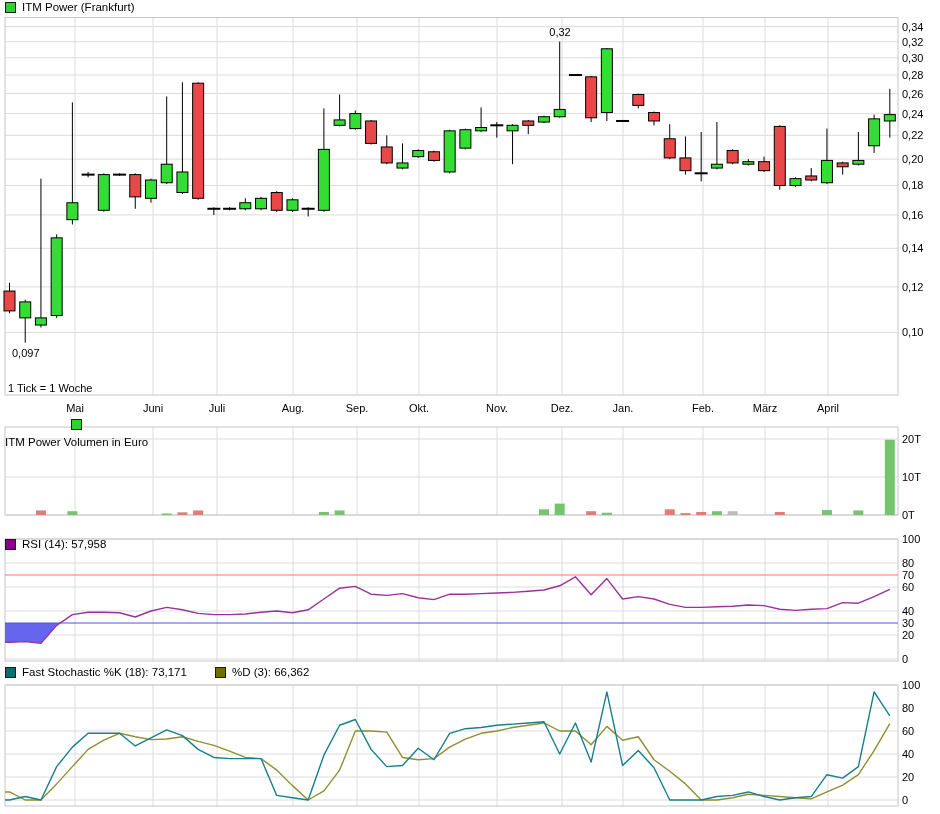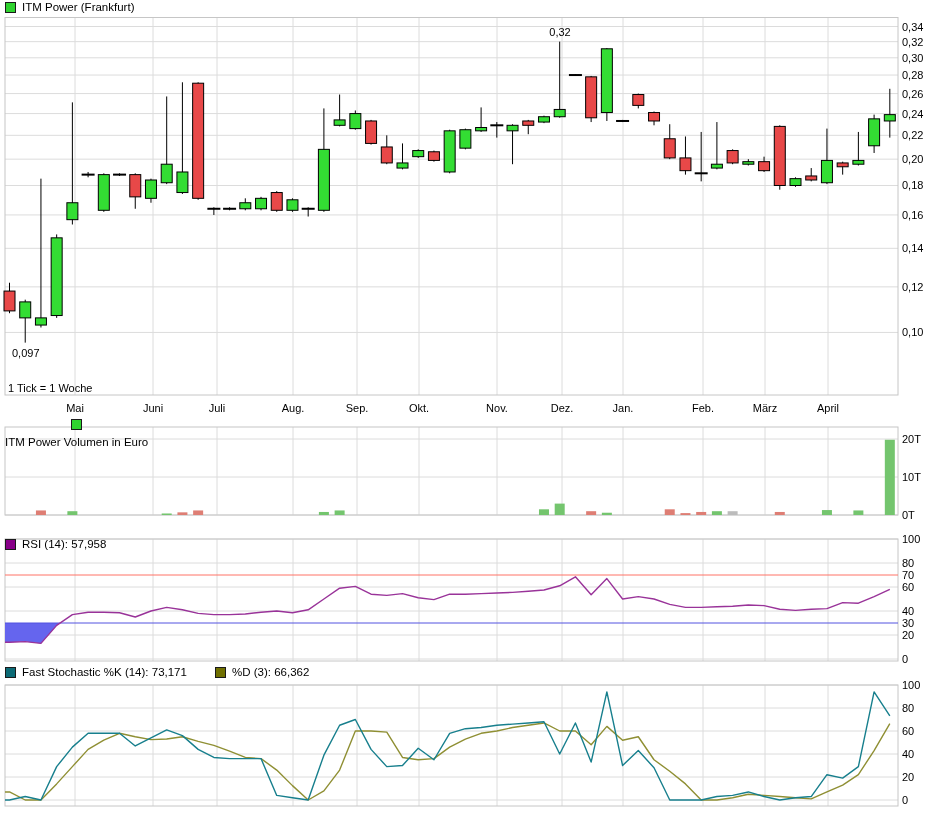--- a/index.html
+++ b/index.html
@@ -314,20 +314,20 @@
     <span>ITM Power Volumen in Euro</span>
   </div>
 
   <div class="legend t3">
     <span class="sq" style="background: rgb(136, 0, 136);"></span>
     <span>RSI (14): 57,958</span>
   </div>
 
   <div class="legend t4a">
     <span class="sq" style="background: rgb(12, 106, 117);"></span>
-    <span>Fast Stochastic %K (14): 73,171</span>
+    <span>Fast Stochastic %K (18): 73,171</span>
   </div>
 
   <div class="legend t4b">
     <span class="sq" style="background: rgb(111, 111, 0);"></span>
     <span>%D (3): 66,362</span>
   </div>
 </div>
 
 </body></html>

